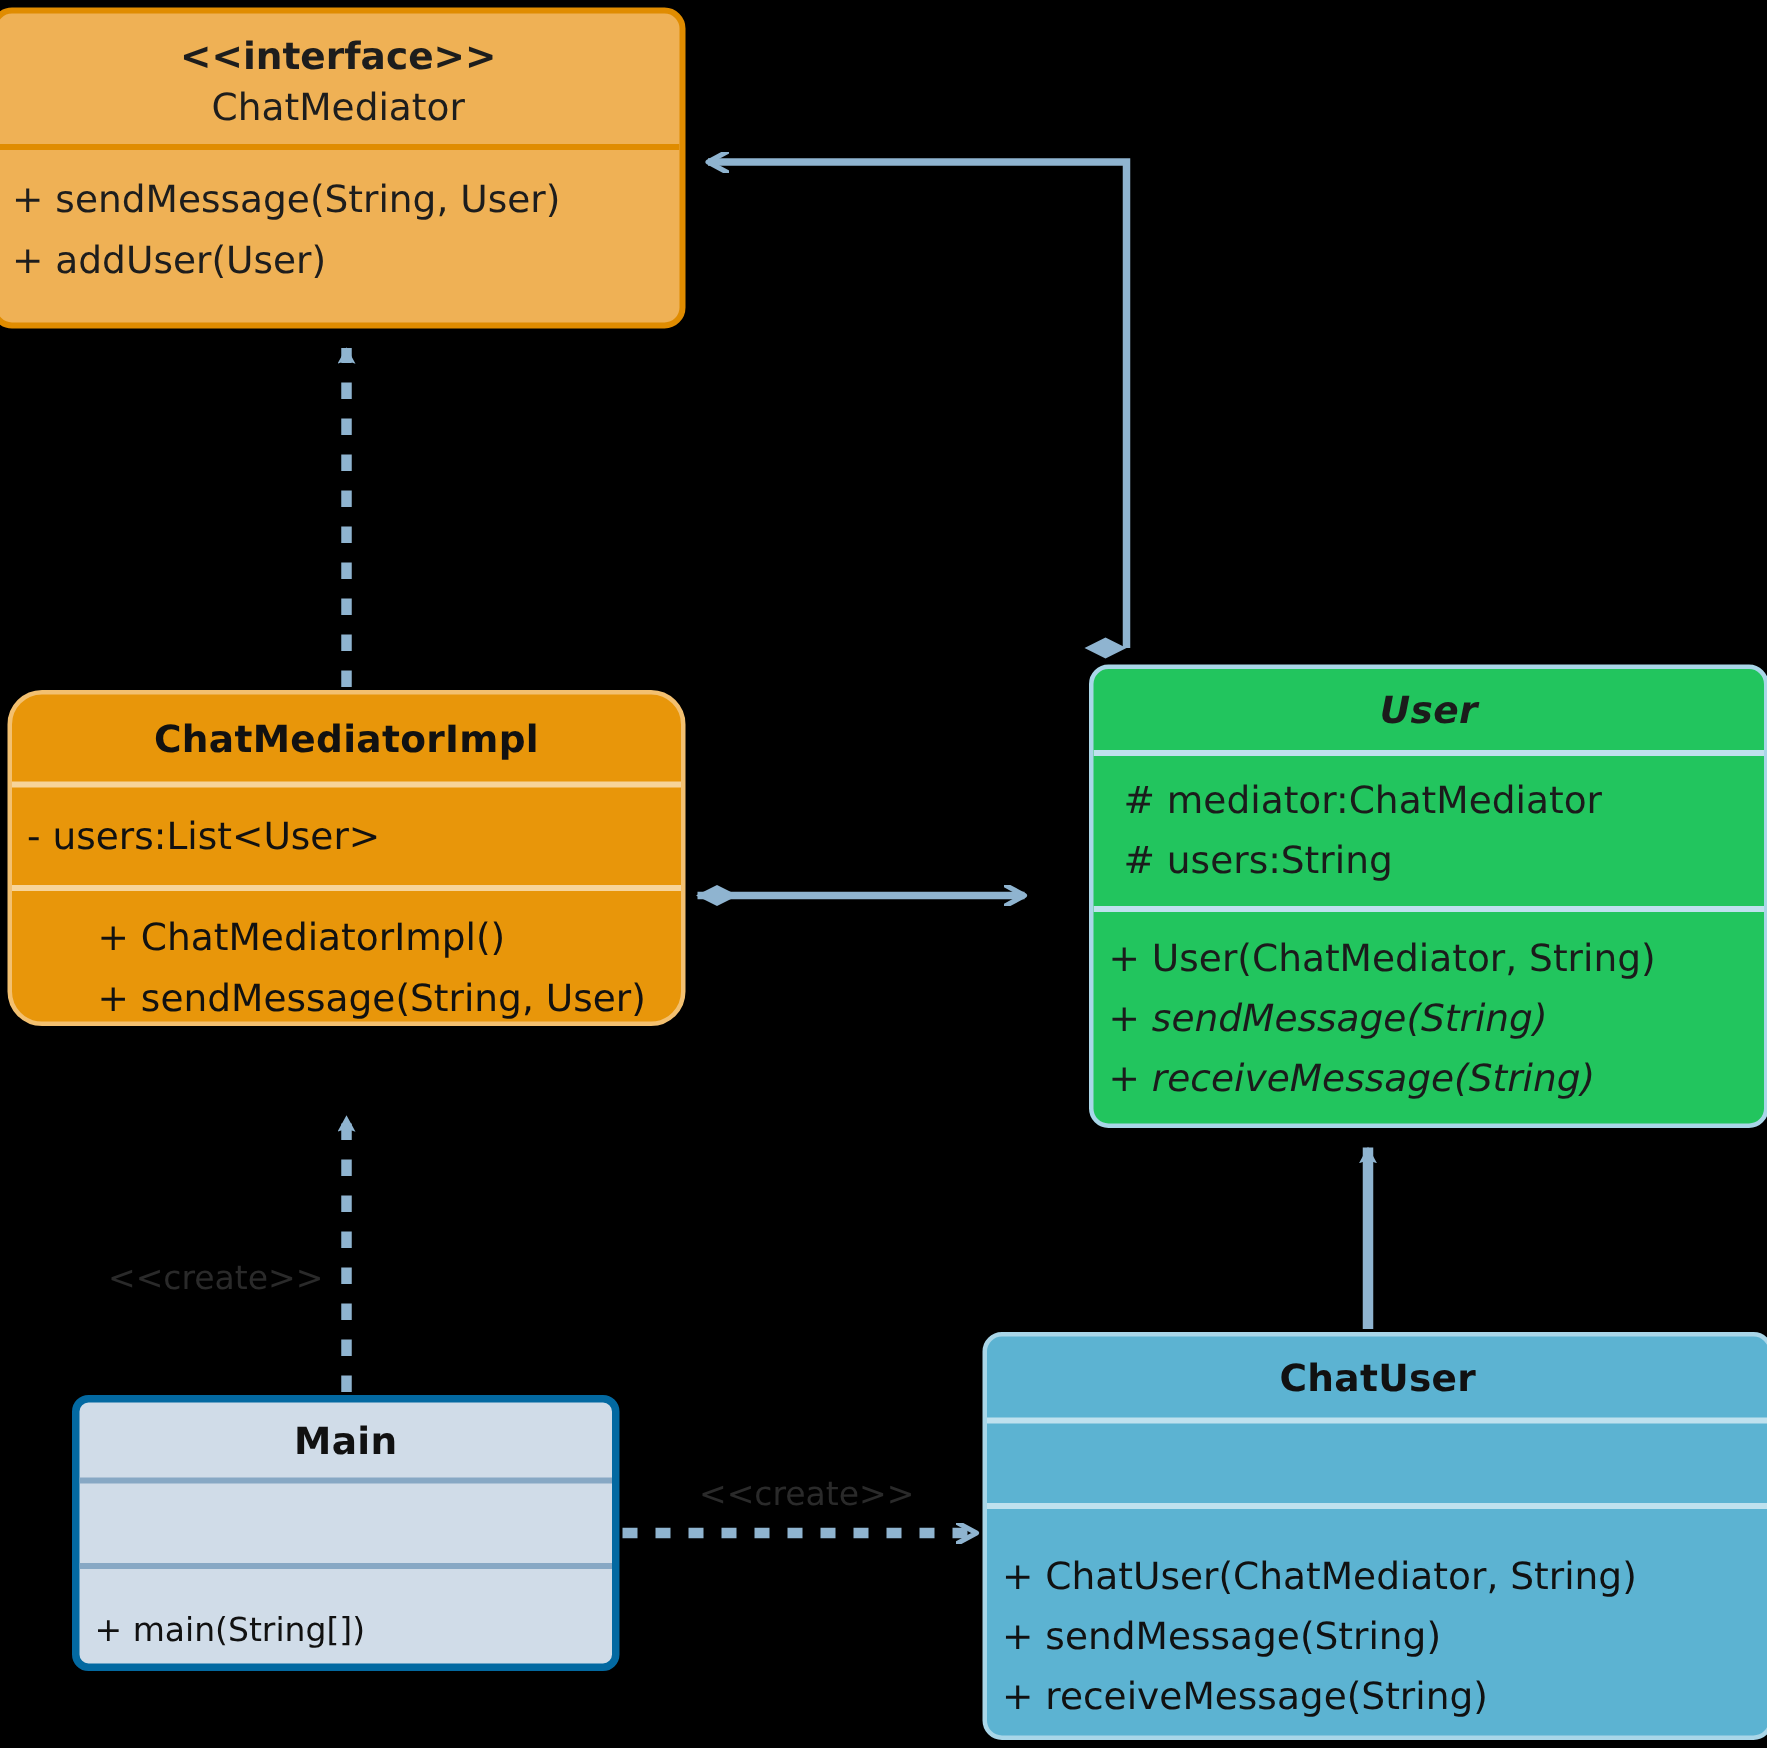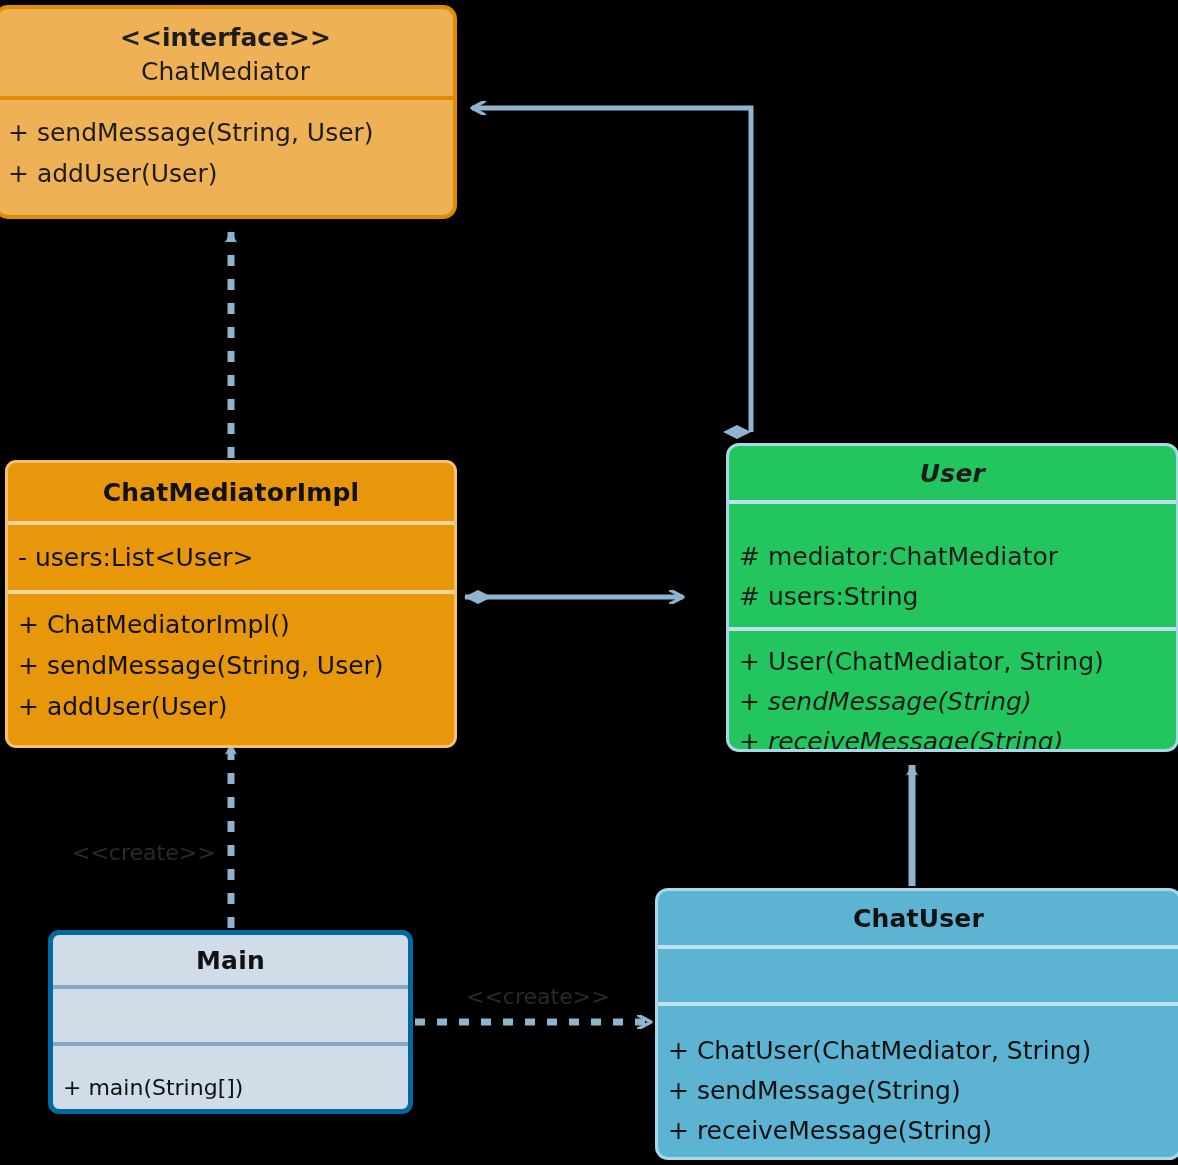--- a/index.html
+++ b/index.html
@@ -32,39 +32,39 @@
   }
   #cls-chatmediator .sep{background:#e08c00;}
   #cls-chatmediator .head{padding:14px 0 10px 0;}
   #cls-chatmediator .stereo{font-size:25px;color:#1d1d1d;}
   #cls-chatmediator .subtitle{font-size:25px;color:#1d1d1d;margin-top:5px;}
   #cls-chatmediator .ops{padding:12px 0 10px 10px;}
   #cls-chatmediator .member{font-size:25px;color:#1d1d1d;line-height:41px;}
 
   
   #cls-chatmediatorimpl{
-    left:5px;top:460px;width:452px;height:288px;
-    background:#e8960a;border:3px solid #f3c070;border-radius:11px;
+    left:5px;top:460px;width:452px;height:224px;
+    background:#e8960a;border:3px solid #f3c070;border-radius:23px;
   }
   #cls-chatmediatorimpl .sep{background:#f7d49a;}
   #cls-chatmediatorimpl .head{padding:15px 0 14px 0;}
   #cls-chatmediatorimpl .title{font-size:25px;color:#111;}
   #cls-chatmediatorimpl .attrs{padding:12px 0 12px 10px;}
-  #cls-chatmediatorimpl .ops{padding:10px 0 8px 10px;}
+  #cls-chatmediatorimpl .ops{padding:10px 0 8px 10px;margin-left:47px;}
   #cls-chatmediatorimpl .member{font-size:25px;color:#111;line-height:41px;}
 
   
   #cls-user{
     left:726px;top:443px;width:453px;height:309px;
     background:#22c55e;border:3px solid #a9d6e8;border-radius:13px;
   }
   #cls-user .sep{background:#bfe1ee;}
   #cls-user .head{padding:13px 0 12px 0;}
   #cls-user .title{font-size:25px;color:#1b1b1b;}
-  #cls-user .attrs{padding:10px 0 10px 10px;margin-top:23px;}
+  #cls-user .attrs{padding:10px 0 10px 20px;}
   #cls-user .ops{padding:11px 0 8px 10px;}
   #cls-user .member{font-size:25px;color:#1b1b1b;line-height:40px;}
 
   
   #cls-chatuser{
     left:655px;top:888px;width:527px;height:272px;
     background:#5cb3d2;border:3px solid #a9d6e8;border-radius:13px;
   }
   #cls-chatuser .sep{background:#bfe1ee;}
   #cls-chatuser .head{padding:13px 0 12px 0;}

